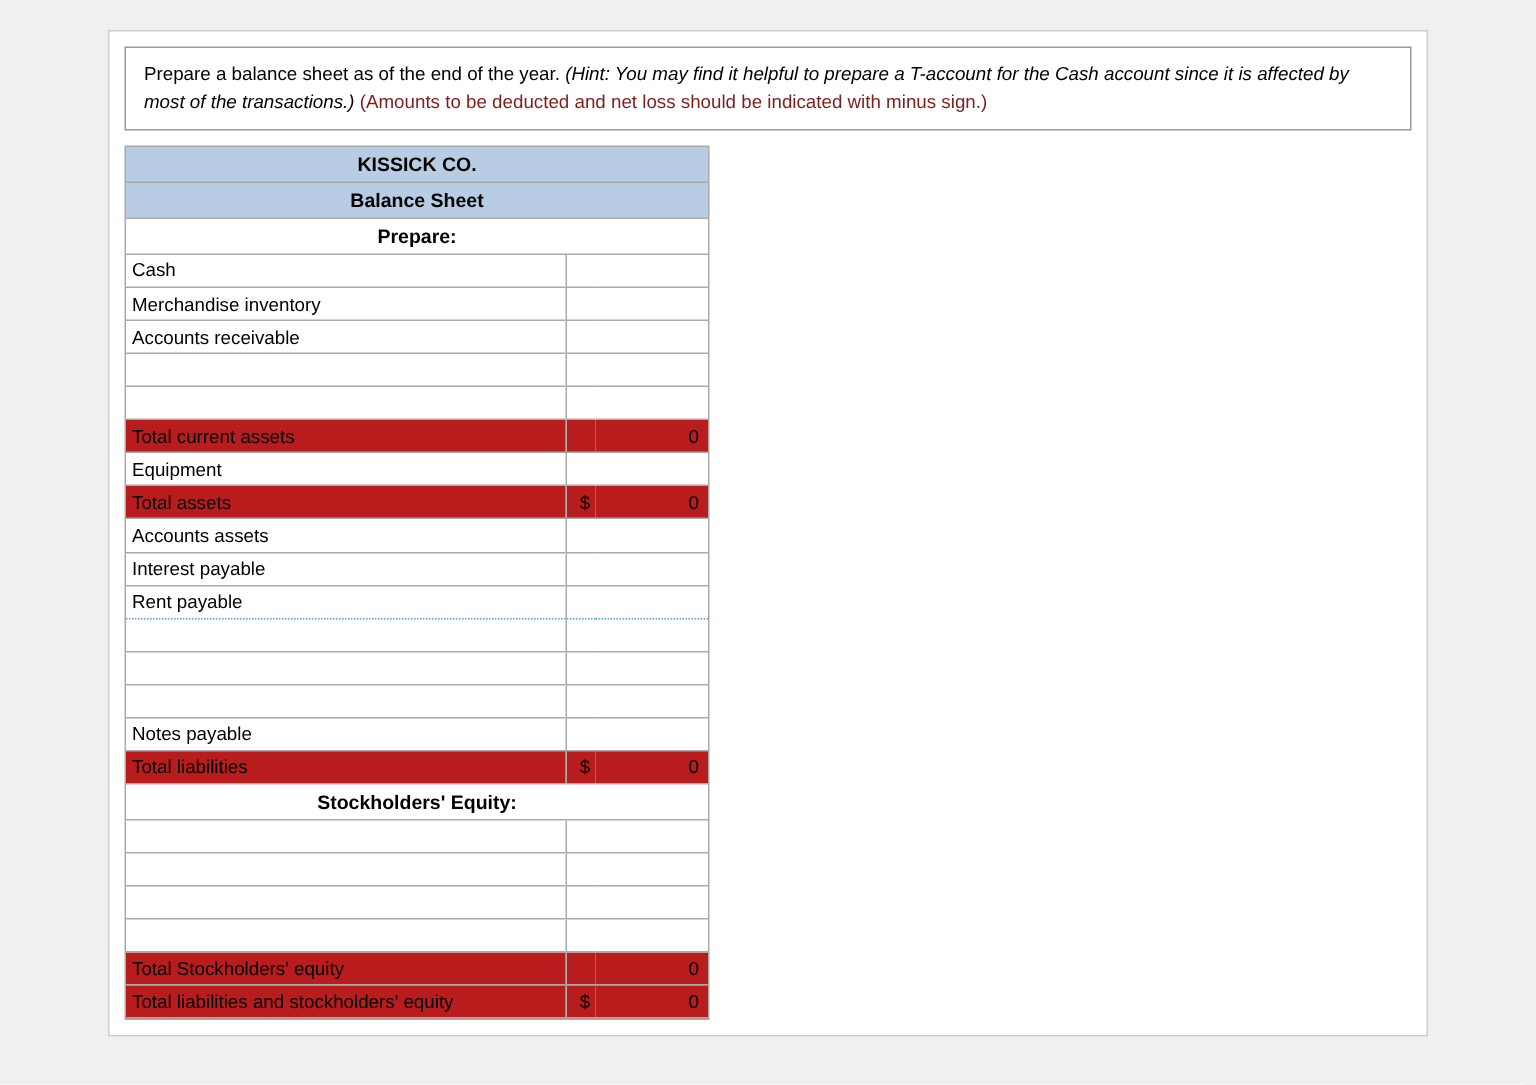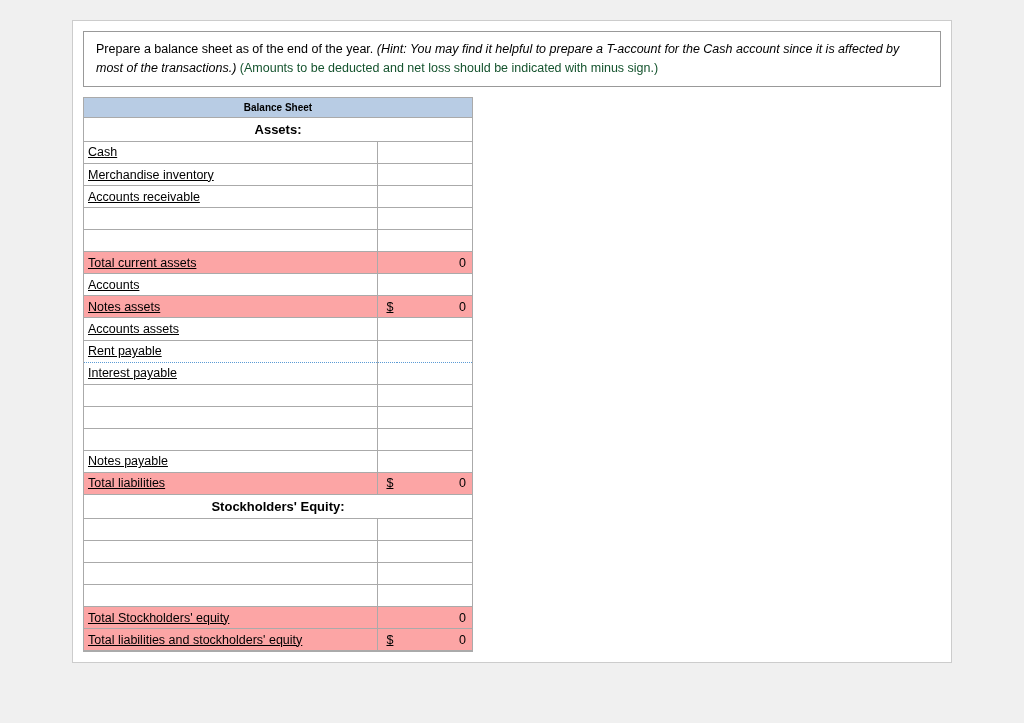--- a/index.html
+++ b/index.html
@@ -20,62 +20,61 @@
       border: 1px solid #999;
       margin: 10px;
       padding: 8px 12px;
       font-size: 12.5px;
       line-height: 1.5;
     }
     .instruction-box .hint {
       font-style: italic;
     }
     .instruction-box .red-text {
-      color: #14532d;
+      color: #7f1d1d;
     }
     .balance-sheet-wrapper {
       margin: 10px;
       border: 1px solid #aaa;
       width: 390px;
     }
     .bs-header-company {
       background: #b8cce4;
       text-align: center;
       font-weight: bold;
       padding: 4px;
       font-size: 13px;
       border-bottom: 1px solid #aaa;
     }
     .bs-header-title {
       background: #b8cce4;
       text-align: center;
       font-weight: bold;
       padding: 4px;
-      font-size: 10px;
+      font-size: 13px;
       border-bottom: 1px solid #aaa;
     }
     .bs-section-header {
       text-align: center;
       font-weight: bold;
       padding: 4px 6px;
       border-bottom: 1px solid #aaa;
       font-size: 13px;
     }
     table.bs-table {
       width: 100%;
       border-collapse: collapse;
     }
     table.bs-table td {
       padding: 2px 4px;
       font-size: 12.5px;
       height: 22px;
     }
     table.bs-table tr {
       border-bottom: 1px solid #aaa;
-      text-decoration: underline;
     }
     .col-label {
       width: 295px;
       border-right: 1px solid #aaa;
     }
     .col-sign {
       width: 20px;
       text-align: right;
       padding-right: 2px;
     }
@@ -97,37 +96,38 @@
       width: 100%;
       border: none;
       outline: none;
       font-size: 12.5px;
       background: transparent;
     }
     .label-static {
       font-size: 12.5px;
     }
     .total-row td {
-      background: #fca5a5;
+      background: #b91c1c;
     }
   </style>
 </head>
 <body>
 
 <div class="page-container">
   <div class="instruction-box">
     <span>Prepare a balance sheet as of the end of the year.</span>
     <span class="hint">(Hint: You may find it helpful to prepare a T-account for the Cash account since it is affected by most of the transactions.)</span>
     <span class="red-text">(Amounts to be deducted and net loss should be indicated with minus sign.)</span>
   </div>
 
   <div class="balance-sheet-wrapper">
+    <div class="bs-header-company">KISSICK CO.</div>
     <div class="bs-header-title">Balance Sheet</div>
 
-    <div class="bs-section-header">Assets:</div>
+    <div class="bs-section-header">Prepare:</div>
     <table class="bs-table">
       <tbody>
         <tr>
           <td class="col-label"><span class="label-static">Cash</span></td>
           <td class="col-sign"></td>
           <td class="col-value"><input class="input-cell" type="text" value="" style=""></td>
         </tr>
         <tr>
           <td class="col-label"><span class="label-static">Merchandise inventory</span></td>
           <td class="col-sign"></td>
@@ -147,46 +147,46 @@
           <td class="col-label"><input class="input-label" type="text" value="" style=""></td>
           <td class="col-sign"></td>
           <td class="col-value"><input class="input-cell" type="text" value="" style=""></td>
         </tr>
         <tr class="total-row">
           <td class="col-label"><span class="label-static">Total current assets</span></td>
           <td class="col-sign"></td>
           <td class="col-value"><input class="input-cell" type="text" value="0" style=""></td>
         </tr>
         <tr>
-          <td class="col-label"><span class="label-static">Accounts</span></td>
-          <td class="col-sign"></td>
-          <td class="col-value"><input class="input-cell" type="text" value="" style=""></td>
-        </tr>
-        <tr class="total-row">
-          <td class="col-label"><span class="label-static">Notes assets</span></td>
+          <td class="col-label"><span class="label-static">Equipment</span></td>
+          <td class="col-sign"></td>
+          <td class="col-value"><input class="input-cell" type="text" value="" style=""></td>
+        </tr>
+        <tr class="total-row">
+          <td class="col-label"><span class="label-static">Total assets</span></td>
           <td class="col-sign"><span>$</span></td>
           <td class="col-value"><input class="input-cell" type="text" value="0" style=""></td>
         </tr>
       </tbody>
     </table>
 
     <table class="bs-table">
       <tbody>
         <tr>
           <td class="col-label"><span class="label-static">Accounts assets</span></td>
           <td class="col-sign"></td>
           <td class="col-value"><input class="input-cell" type="text" value="" style=""></td>
         </tr>
+        <tr>
+          <td class="col-label"><span class="label-static">Interest payable</span></td>
+          <td class="col-sign"></td>
+          <td class="col-value"><input class="input-cell" type="text" value="" style=""></td>
+        </tr>
         <tr style="border-top: 1px dotted #5b9bd5; border-bottom: 1px dotted #5b9bd5;">
           <td class="col-label"><span class="label-static">Rent payable</span></td>
-          <td class="col-sign"></td>
-          <td class="col-value"><input class="input-cell" type="text" value="" style=""></td>
-        </tr>
-        <tr>
-          <td class="col-label"><span class="label-static">Interest payable</span></td>
           <td class="col-sign"></td>
           <td class="col-value"><input class="input-cell" type="text" value="" style=""></td>
         </tr>
         <tr>
           <td class="col-label"><input class="input-label" type="text" value="" style=""></td>
           <td class="col-sign"></td>
           <td class="col-value"><input class="input-cell" type="text" value="" style=""></td>
         </tr>
         <tr>
           <td class="col-label"><input class="input-label" type="text" value="" style=""></td>

